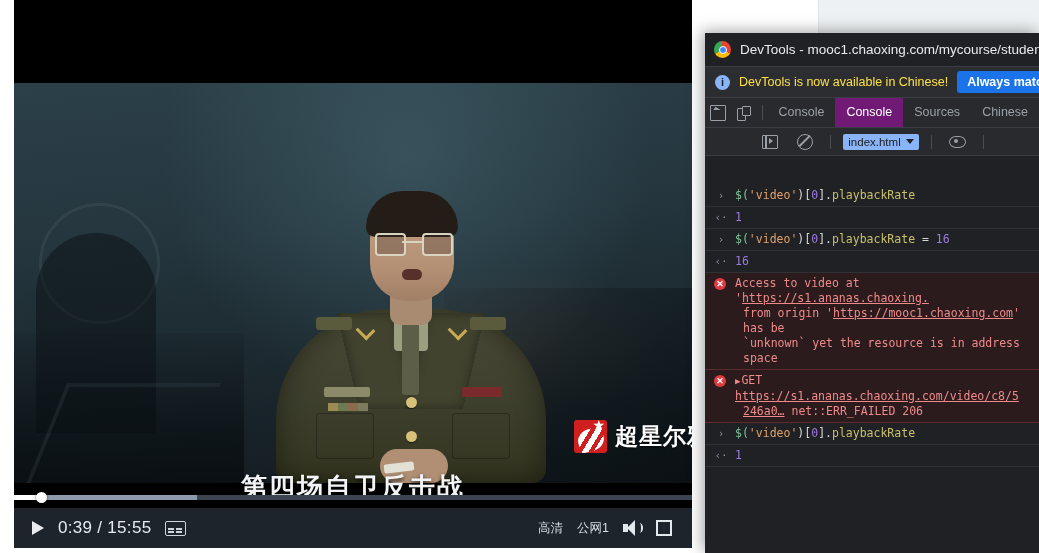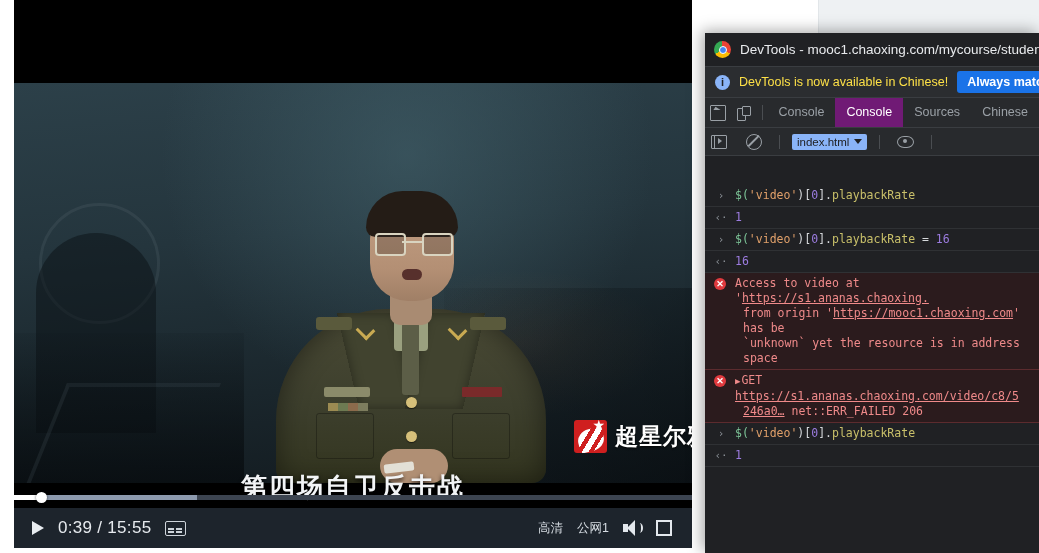--- a/index.html
+++ b/index.html
@@ -622,20 +622,21 @@
     background: #701a75;
   }
 
   .dt-filterbar {
     height: 27px;
     background: #282a2d;
     display: flex;
     align-items: center;
     border-bottom: 1px solid #3a3d41;
     gap: 8px;
+    justify-content: center;
   }
   .fb-icon {
     width: 27px; height: 27px;
     display: flex;
     align-items: center;
     justify-content: center;
     cursor: pointer;
   }
   .sidebar-ico {
     position: relative;

